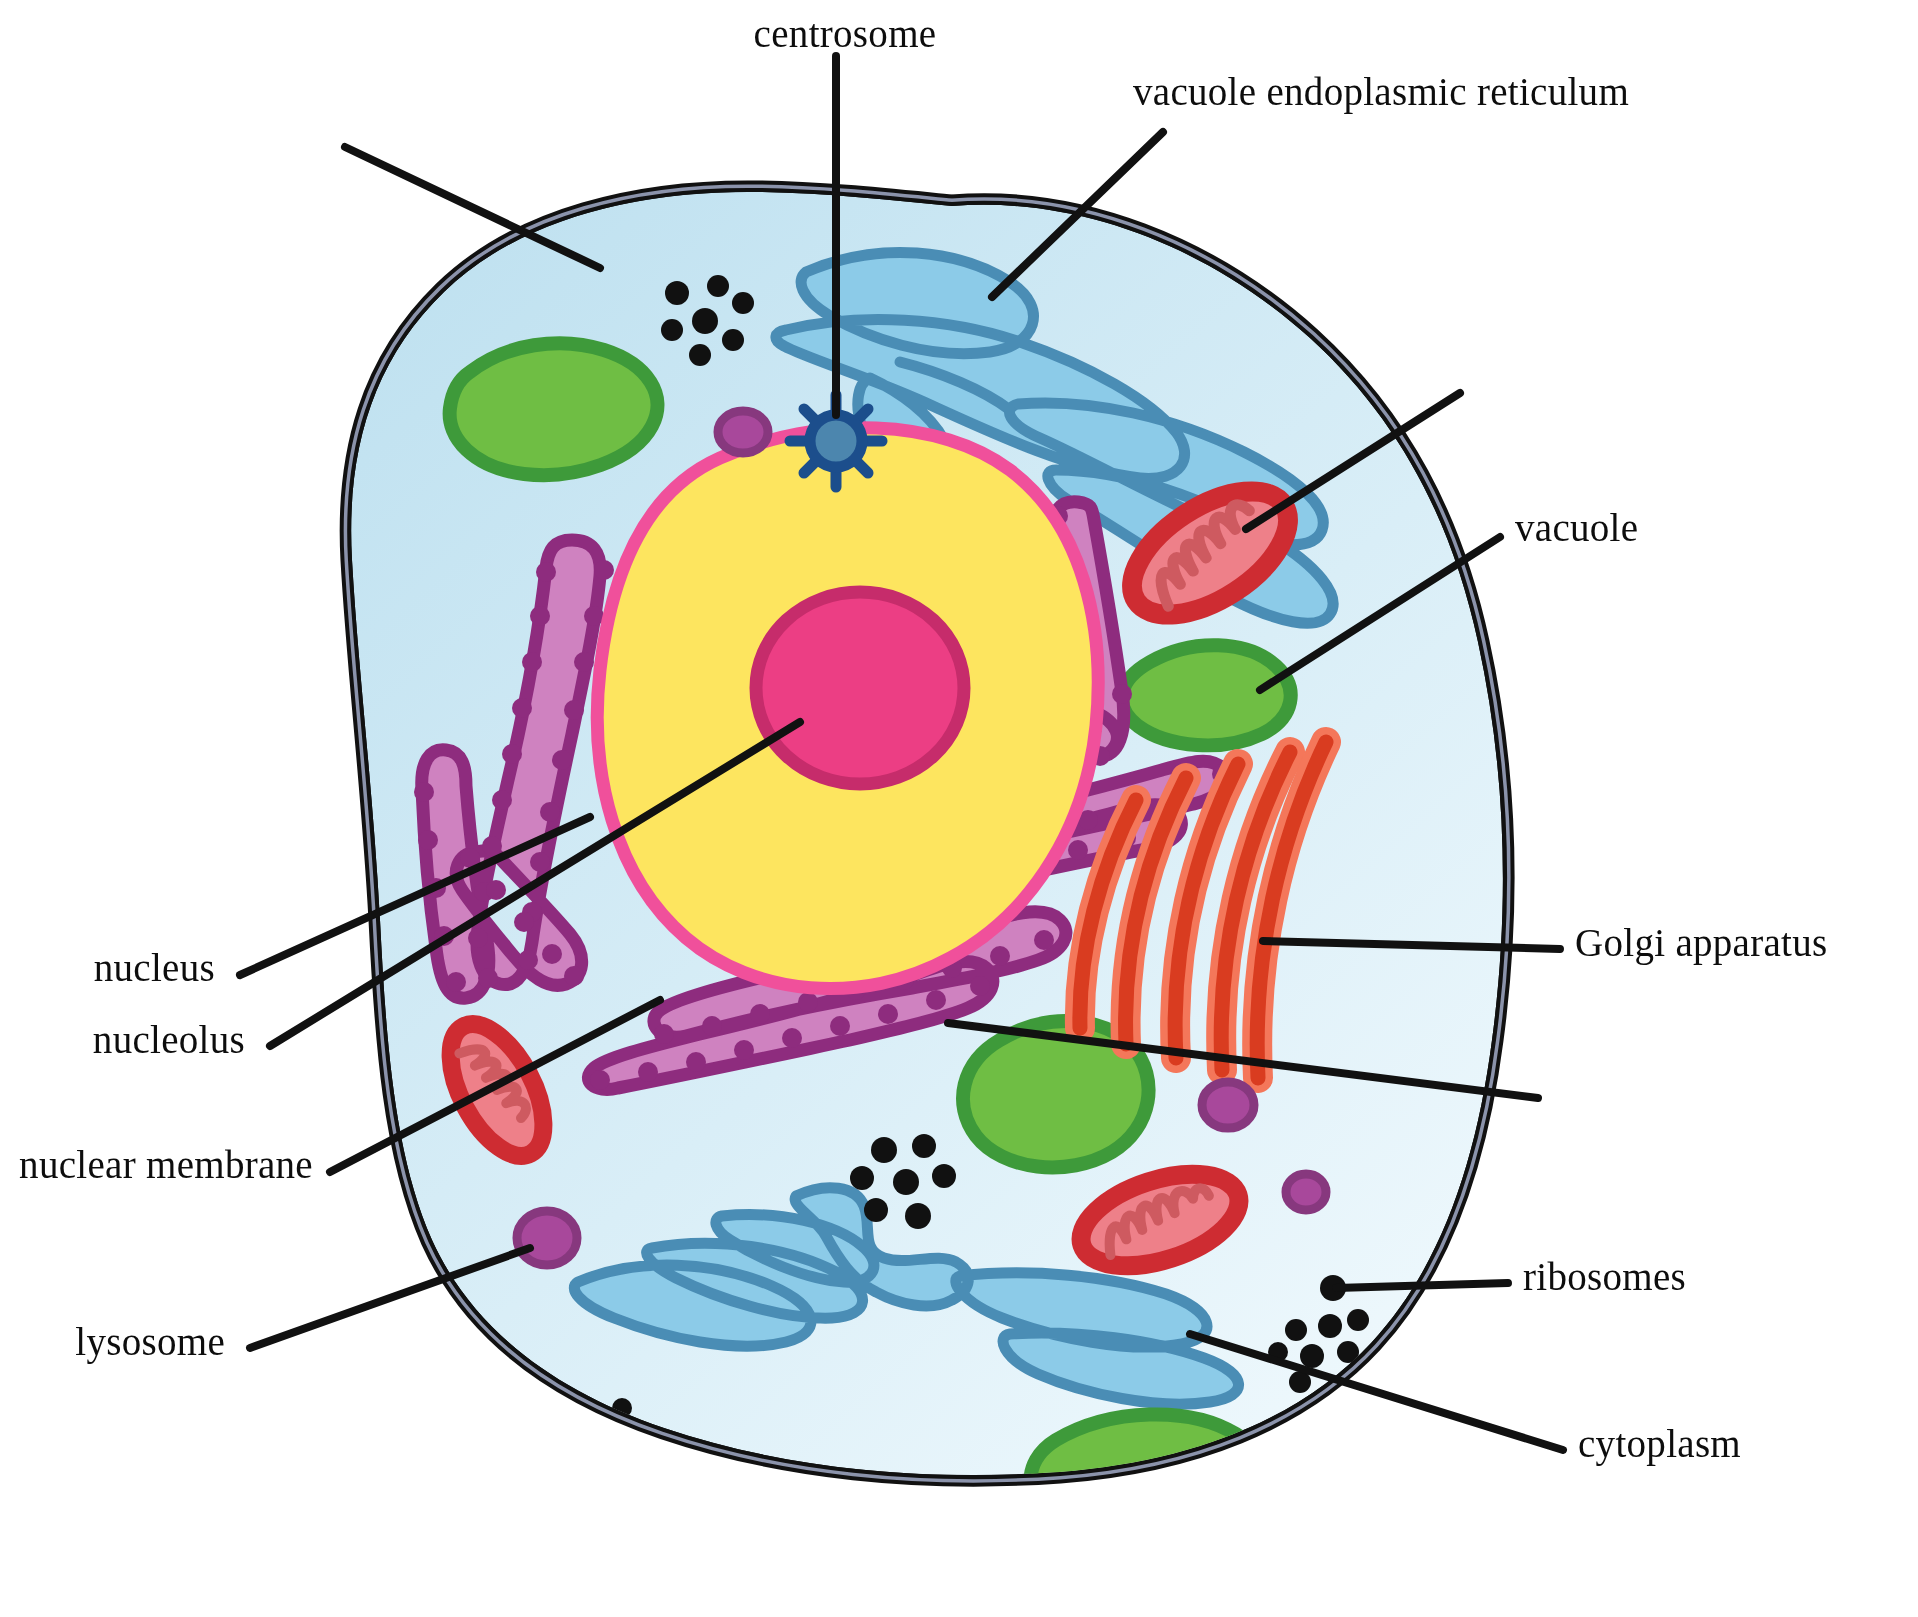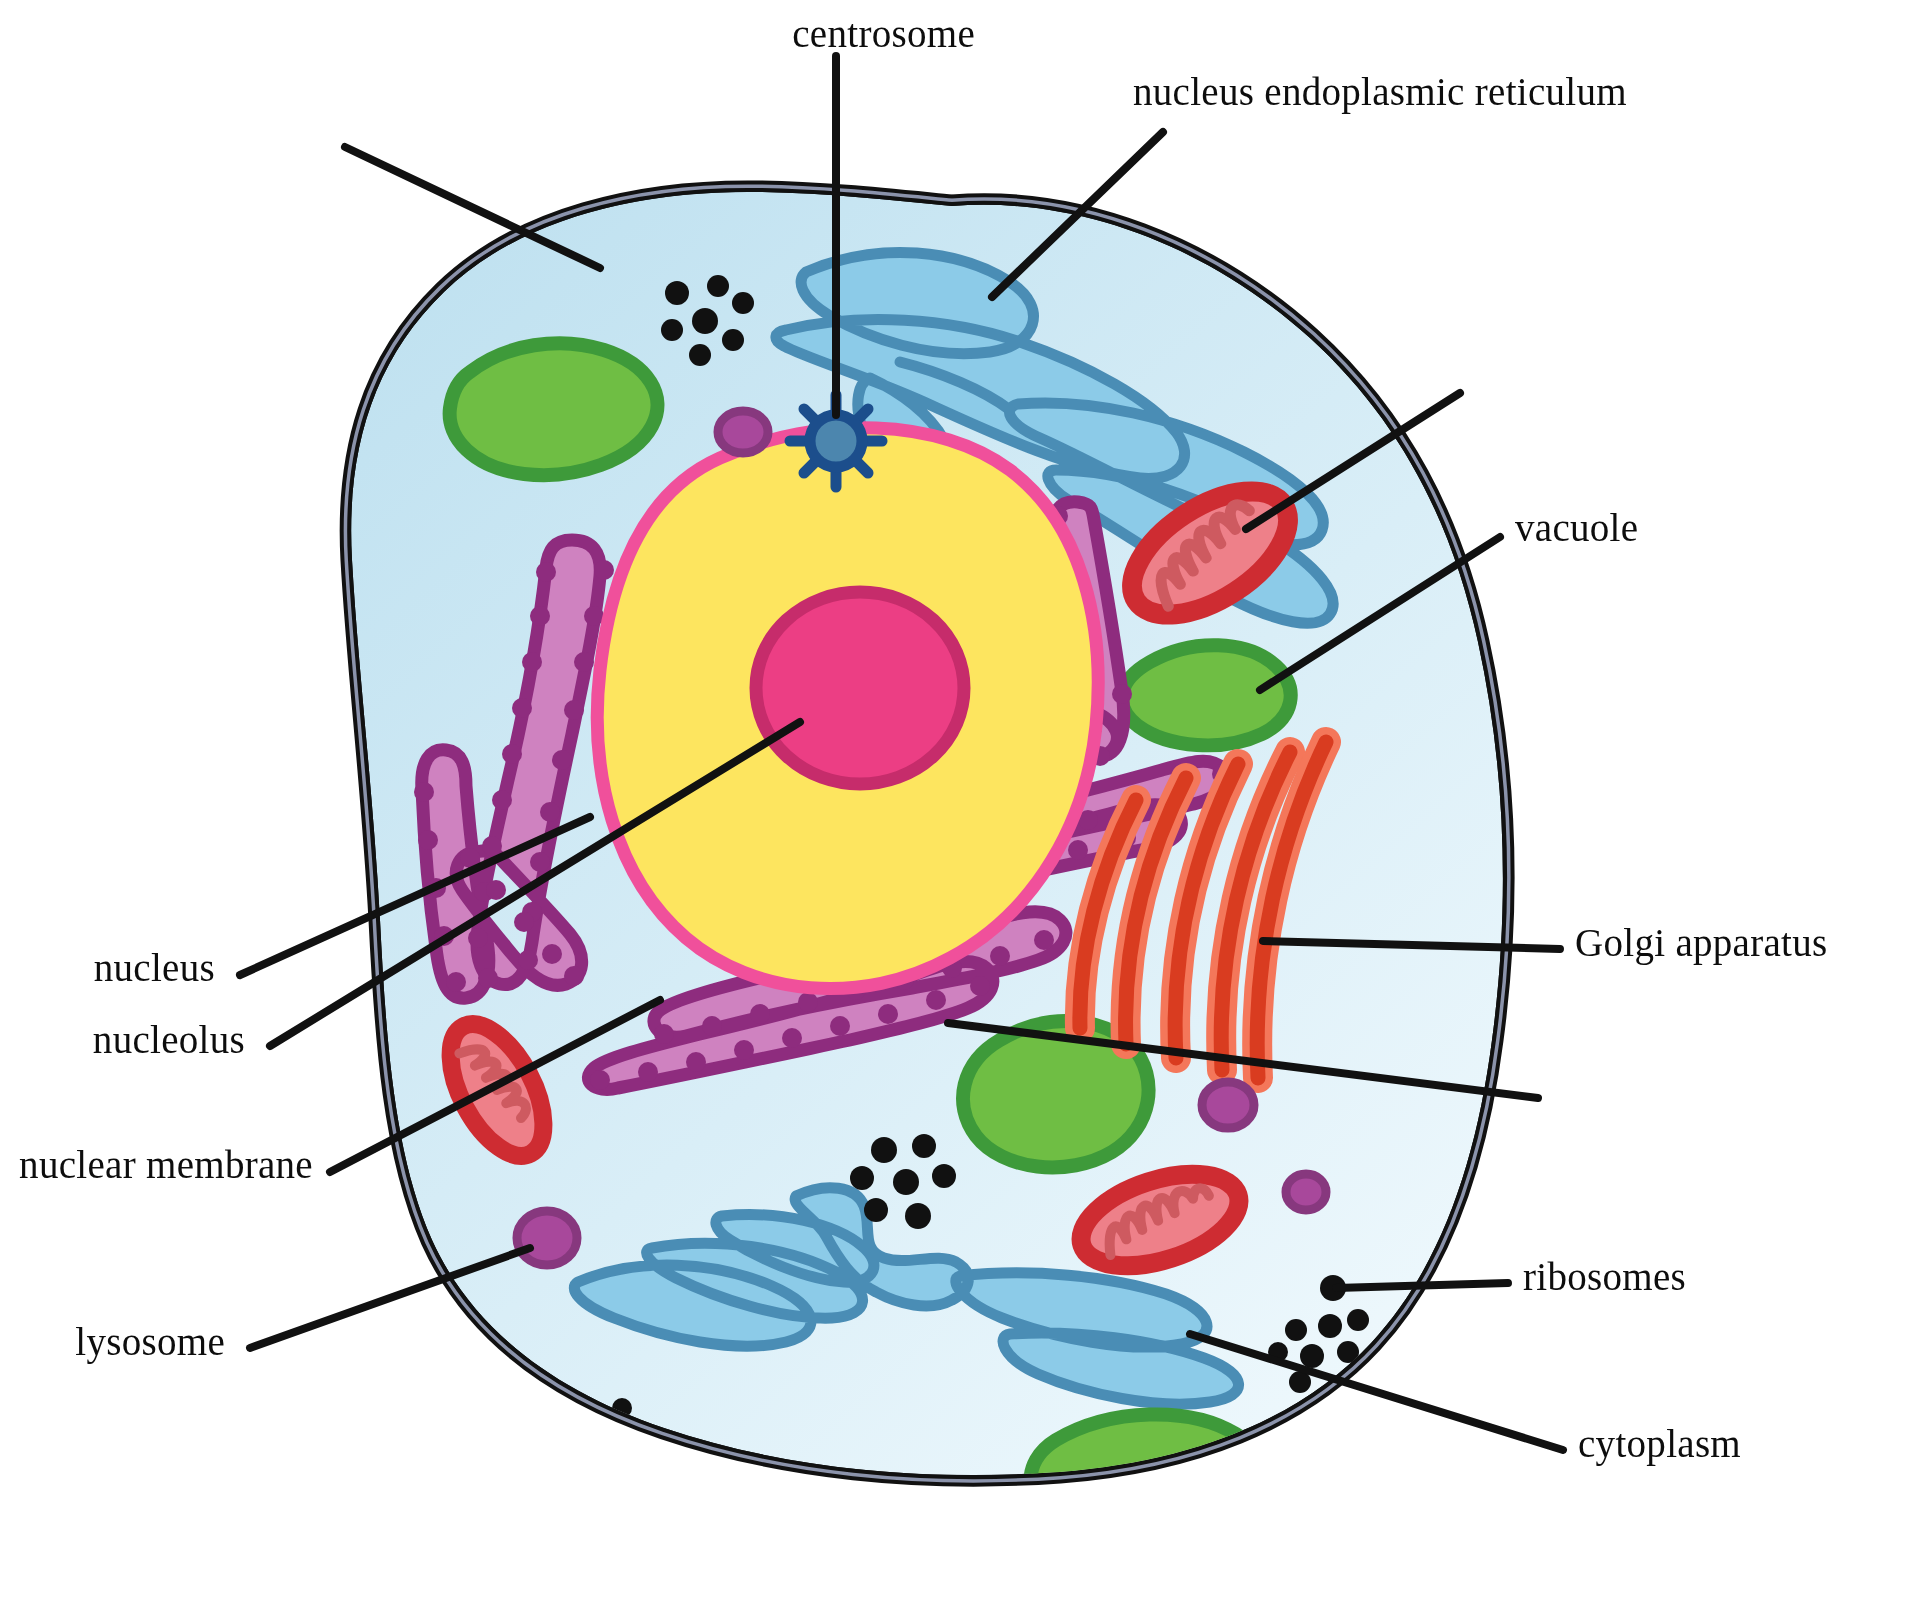--- a/index.html
+++ b/index.html
@@ -14,21 +14,21 @@
   svg#cellsvg{position:absolute;left:0;top:0;width:1918px;height:1617px;display:block;}
   .lbl{
     position:absolute;
     color:#0d0d0d;
     font-size:39px;
     line-height:1.05;
     font-family:"Liberation Serif","DejaVu Serif",serif;
     white-space:pre;
     letter-spacing:0.3px;
   }
-  .lbl.ctr{text-align:right;}
+  .lbl.ctr{text-align:center;}
   .lbl.rt{text-align:right;}
   .lbl.lt{text-align:left;}
 </style>
 </head>
 <body>
 
 <div id="stage">
 
   <svg id="cellsvg" viewBox="0 0 1918 1617" xmlns="http://www.w3.org/2000/svg">
     <defs>
@@ -505,21 +505,21 @@
       <line x1="240" y1="975" x2="590" y2="817"></line>
       <line x1="270" y1="1046" x2="800" y2="722"></line>
       <line x1="330" y1="1172" x2="660" y2="1000"></line>
       <line x1="250" y1="1348" x2="530" y2="1248"></line>
     </g>
   </svg>
 
   <div class="lbl ctr" style="left:715px;top:14px;width:260px;">centrosome</div>
 
 
-  <div class="lbl lt" style="left:1133px;top:72px;width:640px;">nucleus endoplasmic reticulum</div>
+  <div class="lbl lt" style="left:1133px;top:72px;width:640px;">vacuole endoplasmic reticulum</div>
 
 
   <div class="lbl lt" style="left:1515px;top:508px;width:300px;">vacuole</div>
 
   <div class="lbl lt" style="left:1575px;top:923px;width:360px;">Golgi apparatus</div>
 
 
   <div class="lbl lt" style="left:1523px;top:1257px;width:320px;">ribosomes</div>
 
   <div class="lbl lt" style="left:1578px;top:1424px;width:320px;">cytoplasm</div>

